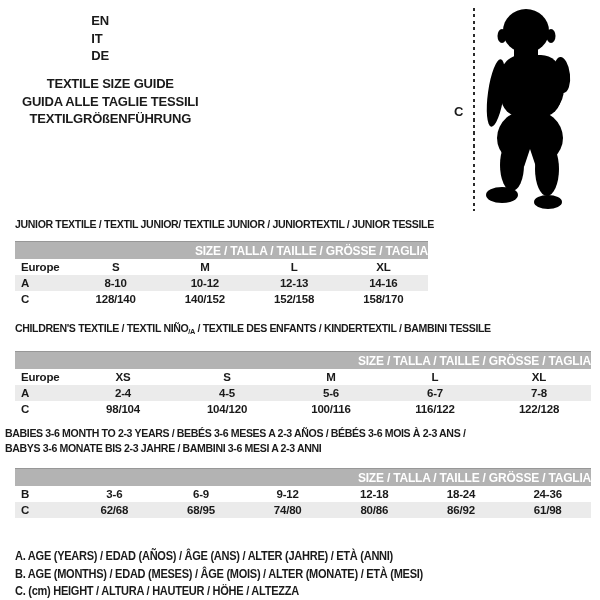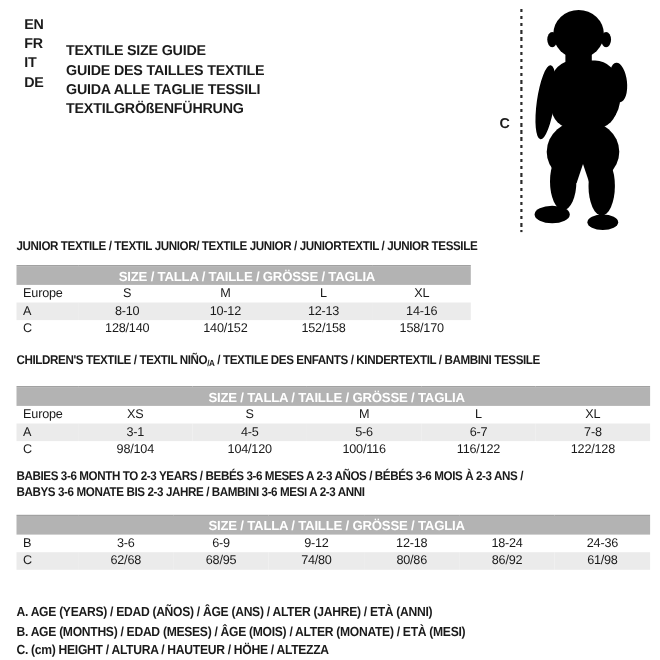--- a/index.html
+++ b/index.html
@@ -4,62 +4,58 @@
 <style>
   html,body{margin:0;padding:0;}
   body{
     width:600px;height:600px;position:relative;background:#ffffff;
     font-family:"Liberation Sans",sans-serif;color:#1a1a1a;overflow:hidden;
   }
   .abs{position:absolute;}
 
   
   .lang{left:22px;top:13px;}
-  .lang-row{display:flex;height:17.5px;align-items:center;font-weight:bold;font-size:13px;letter-spacing:-0.2px;}
+  .lang-row{display:flex;height:17.5px;align-items:center;font-weight:bold;font-size:13px;letter-spacing:-0.2px;flex-direction:column;}
   .lang-code{width:38px;}
   .lang-label{white-space:nowrap;margin-top:48px;}
 
   
   .measure-line{left:473px;top:8px;width:2px;height:203px;
     background:repeating-linear-gradient(to bottom,#2b2b2b 0 3px,transparent 3px 6.5px);}
   .measure-label{left:454px;top:104px;font-size:13px;font-weight:bold;}
   .baby{left:483px;top:5px;}
 
   
   .cond{transform:scaleX(0.92);transform-origin:0 50%;white-space:nowrap;}
 
   
   .t-title{font-size:11.5px;font-weight:bold;letter-spacing:-0.4px;line-height:15px;}
   .t-title sub{font-size:8px;vertical-align:-2px;}
 
   
   table{border-collapse:collapse;table-layout:fixed;}
   th.size-bar{
     background:#b3b3b3;color:#ffffff;font-size:12px;font-weight:bold;
-    text-align:center;padding:0 0 0 6px;height:17px;letter-spacing:-0.2px;
+    text-align:right;padding:0 0 0 6px;height:17px;letter-spacing:-0.2px;
     border-top:1px solid #979797;white-space:nowrap;
   }
-  td{height:16px;font-size:11.5px;font-weight:normal;text-align:center;padding:0;letter-spacing:-0.2px;white-space:nowrap;}
+  td{height:16px;font-size:11.5px;font-weight:bold;text-align:center;padding:0;letter-spacing:-0.2px;white-space:nowrap;}
   td.lbl{text-align:left;padding-left:6px;}
   tr.alt{background:#ebebeb;}
 
   
   .legend-row{font-size:12px;font-weight:bold;letter-spacing:-0.3px;height:17.5px;line-height:17.5px;}
 </style>
 </head>
 <body>
 
 <div class="abs lang">
   <div class="lang-row">
     <span class="lang-code">EN</span>
     <span class="lang-label">TEXTILE SIZE GUIDE</span>
-  </div>
-  <div class="lang-row">
-    <span class="lang-code">FR</span>
-    <span class="lang-label">GUIDE DES TAILLES TEXTILE</span>
   </div>
   <div class="lang-row">
     <span class="lang-code">IT</span>
     <span class="lang-label">GUIDA ALLE TAGLIE TESSILI</span>
   </div>
   <div class="lang-row">
     <span class="lang-code">DE</span>
     <span class="lang-label">TEXTILGRÖßENFÜHRUNG</span>
   </div>
 </div>
@@ -145,38 +141,38 @@
     <tr>
       <td class="lbl">Europe</td>
       <td>XS</td>
       <td>S</td>
       <td>M</td>
       <td>L</td>
       <td>XL</td>
     </tr>
     <tr class="alt">
       <td class="lbl">A</td>
-      <td>3-1</td>
+      <td>2-4</td>
       <td>4-5</td>
       <td>5-6</td>
       <td>6-7</td>
       <td>7-8</td>
     </tr>
     <tr>
       <td class="lbl">C</td>
       <td>98/104</td>
       <td>104/120</td>
       <td>100/116</td>
       <td>116/122</td>
       <td>122/128</td>
     </tr>
   </tbody>
 </table>
 
-<div class="abs" style="left:15px;top:426px;">
+<div class="abs" style="left:5px;top:426px;">
   <div class="t-title cond">BABIES 3-6 MONTH TO 2-3 YEARS / BEBÉS 3-6 MESES A 2-3 AÑOS / BÉBÉS 3-6 MOIS À 2-3 ANS /</div>
   <div class="t-title cond">BABYS 3-6 MONATE BIS 2-3 JAHRE / BAMBINI 3-6 MESI A 2-3 ANNI</div>
 </div>
 <table class="abs" style="left:15px;top:468px;width:576px;">
   <colgroup>
       <col style="width:56px">
       <col>
       <col>
       <col>
       <col>

